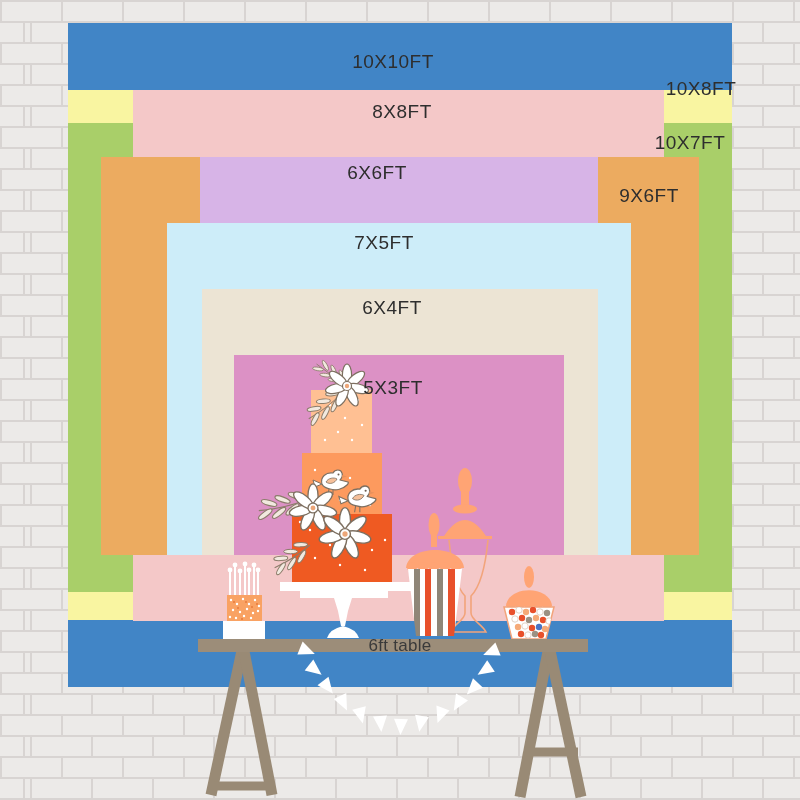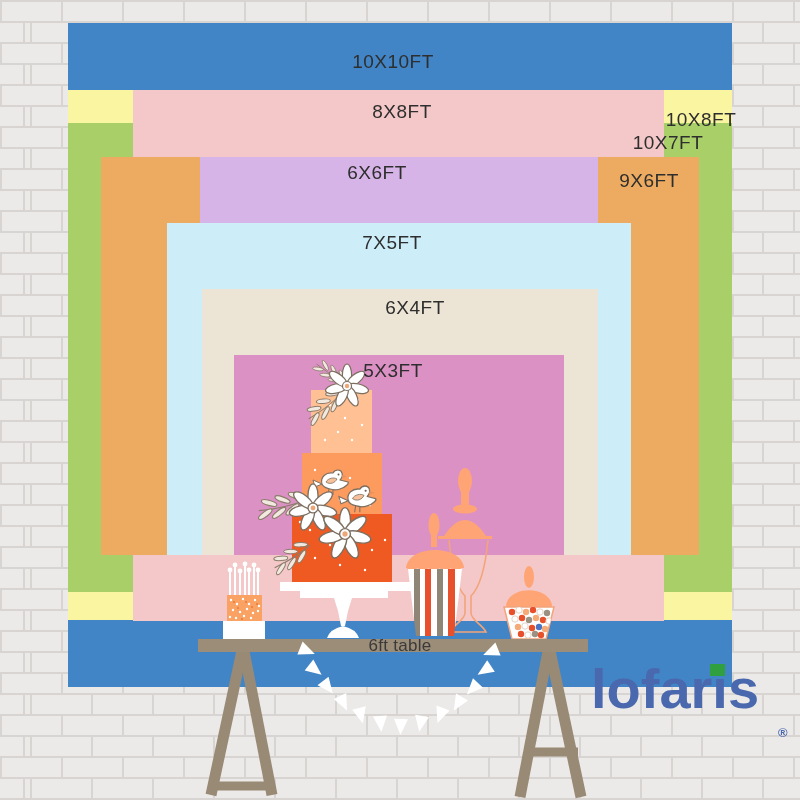--- a/index.html
+++ b/index.html
@@ -36,27 +36,27 @@
   .r-lblue   {left:167px;top:223px;width:464px;height:332px;background:#cdedf9;}
   .r-beige   {left:202px;top:289px;width:396px;height:266px;background:#ece4d4;}
   .r-magenta {left:234px;top:355px;width:330px;height:200px;background:#dc91c5;}
   
   .size-label{
     position:absolute;z-index:30;transform:translate(-50%,-50%);
     font-size:19px;letter-spacing:.5px;color:#2e2e2e;white-space:nowrap;
   }
   .lbl-10x10{left:393px;top:62px}
   .lbl-8x8  {left:402px;top:112px}
-  .lbl-10x8 {left:701px;top:120px}
-  .lbl-10x7 {left:668px;top:143px}
+  .lbl-10x8 {left:701px;top:89px}
+  .lbl-10x7 {left:690px;top:143px}
   .lbl-6x6  {left:377px;top:173px}
-  .lbl-9x6  {left:649px;top:181px}
-  .lbl-7x5  {left:392px;top:243px}
-  .lbl-6x4  {left:415px;top:308px}
-  .lbl-5x3  {left:393px;top:371px}
+  .lbl-9x6  {left:649px;top:196px}
+  .lbl-7x5  {left:384px;top:243px}
+  .lbl-6x4  {left:392px;top:308px}
+  .lbl-5x3  {left:393px;top:388px}
   .lbl-table{left:400px;top:646px;font-size:17px;color:#3a3a3a;letter-spacing:.3px;text-align:center;}
   
   .art{position:absolute;left:0;top:0;z-index:20;}
   
   .logo{
     position:absolute;left:591px;top:661px;z-index:40;
     font-weight:bold;font-size:56px;line-height:56px;letter-spacing:0px;
     color:#4a68ae;white-space:nowrap;
   }
   .logo-i{position:relative;}
@@ -366,18 +366,14 @@
   <span class="size-label lbl-8x8">8X8FT</span>
   <span class="size-label lbl-10x8">10X8FT</span>
   <span class="size-label lbl-10x7">10X7FT</span>
   <span class="size-label lbl-6x6">6X6FT</span>
   <span class="size-label lbl-9x6">9X6FT</span>
   <span class="size-label lbl-7x5">7X5FT</span>
   <span class="size-label lbl-6x4">6X4FT</span>
   <span class="size-label lbl-5x3">5X3FT</span>
   <span class="size-label lbl-table">6ft table</span>
 
-  <div class="logo">
-    <span>lofar</span><span class="logo-i">i</span><span>s</span>
-    <span class="logo-reg">®</span>
-  </div>
 
 </div>
 
 </body></html>

